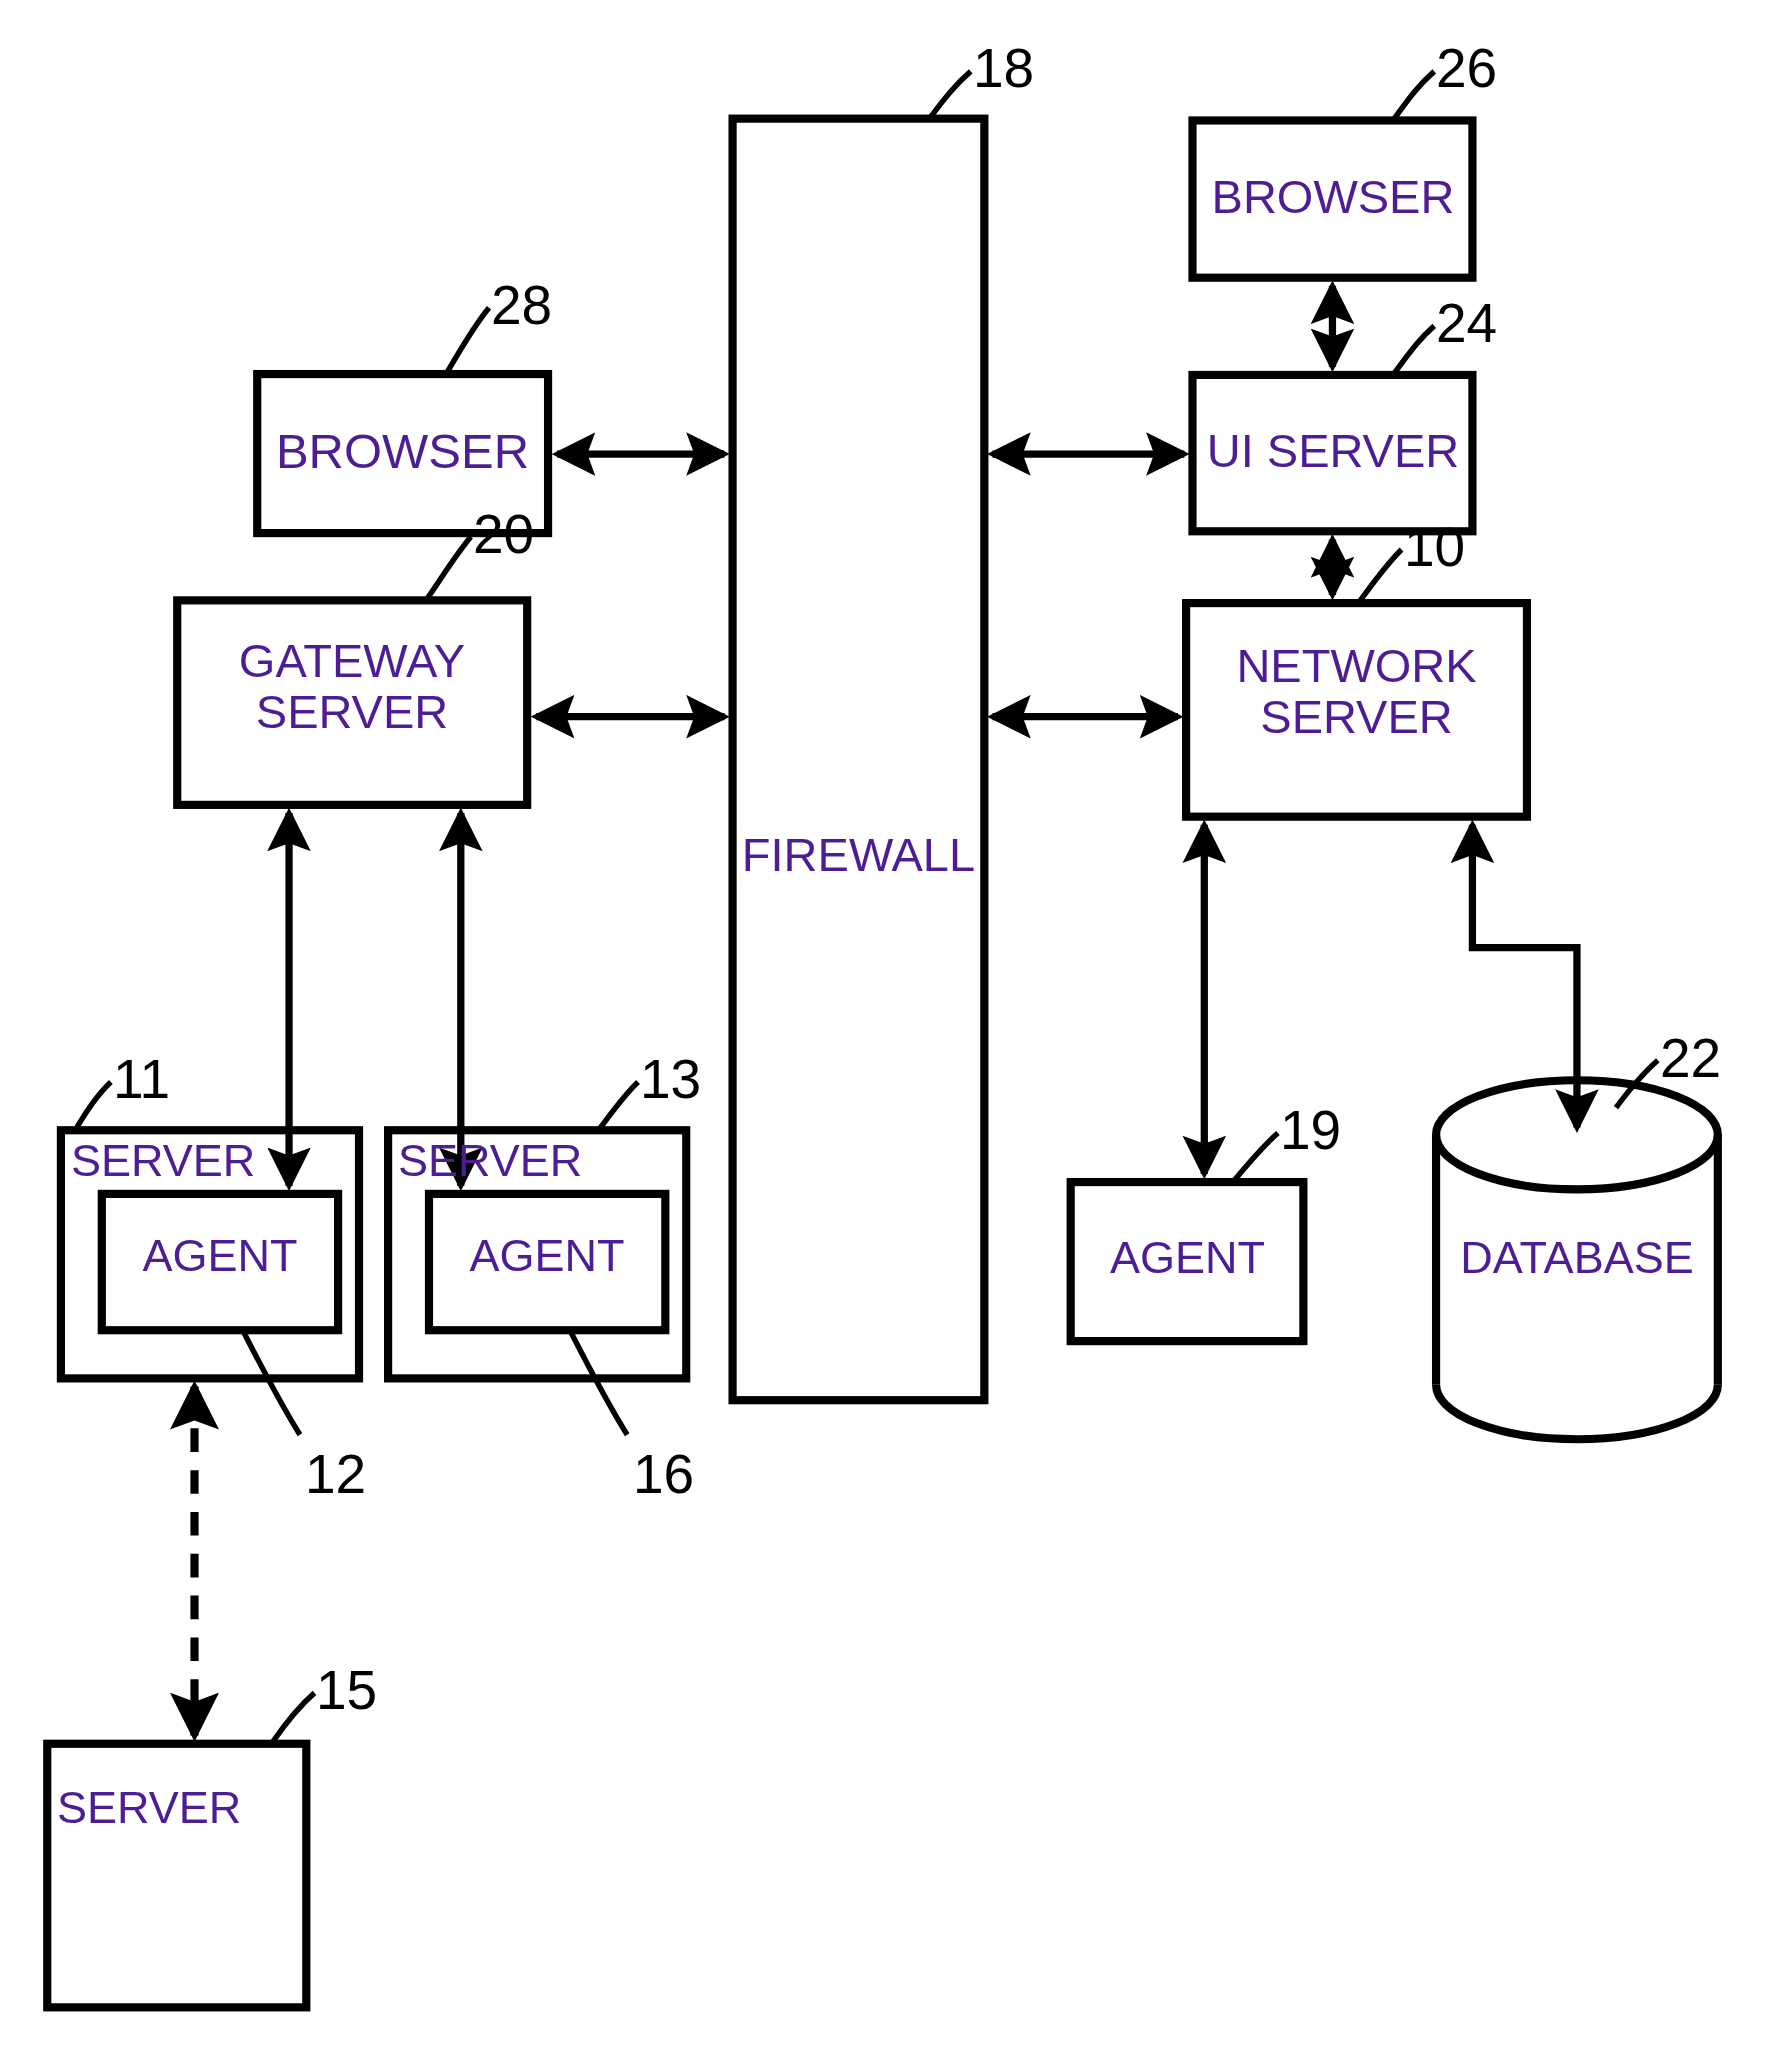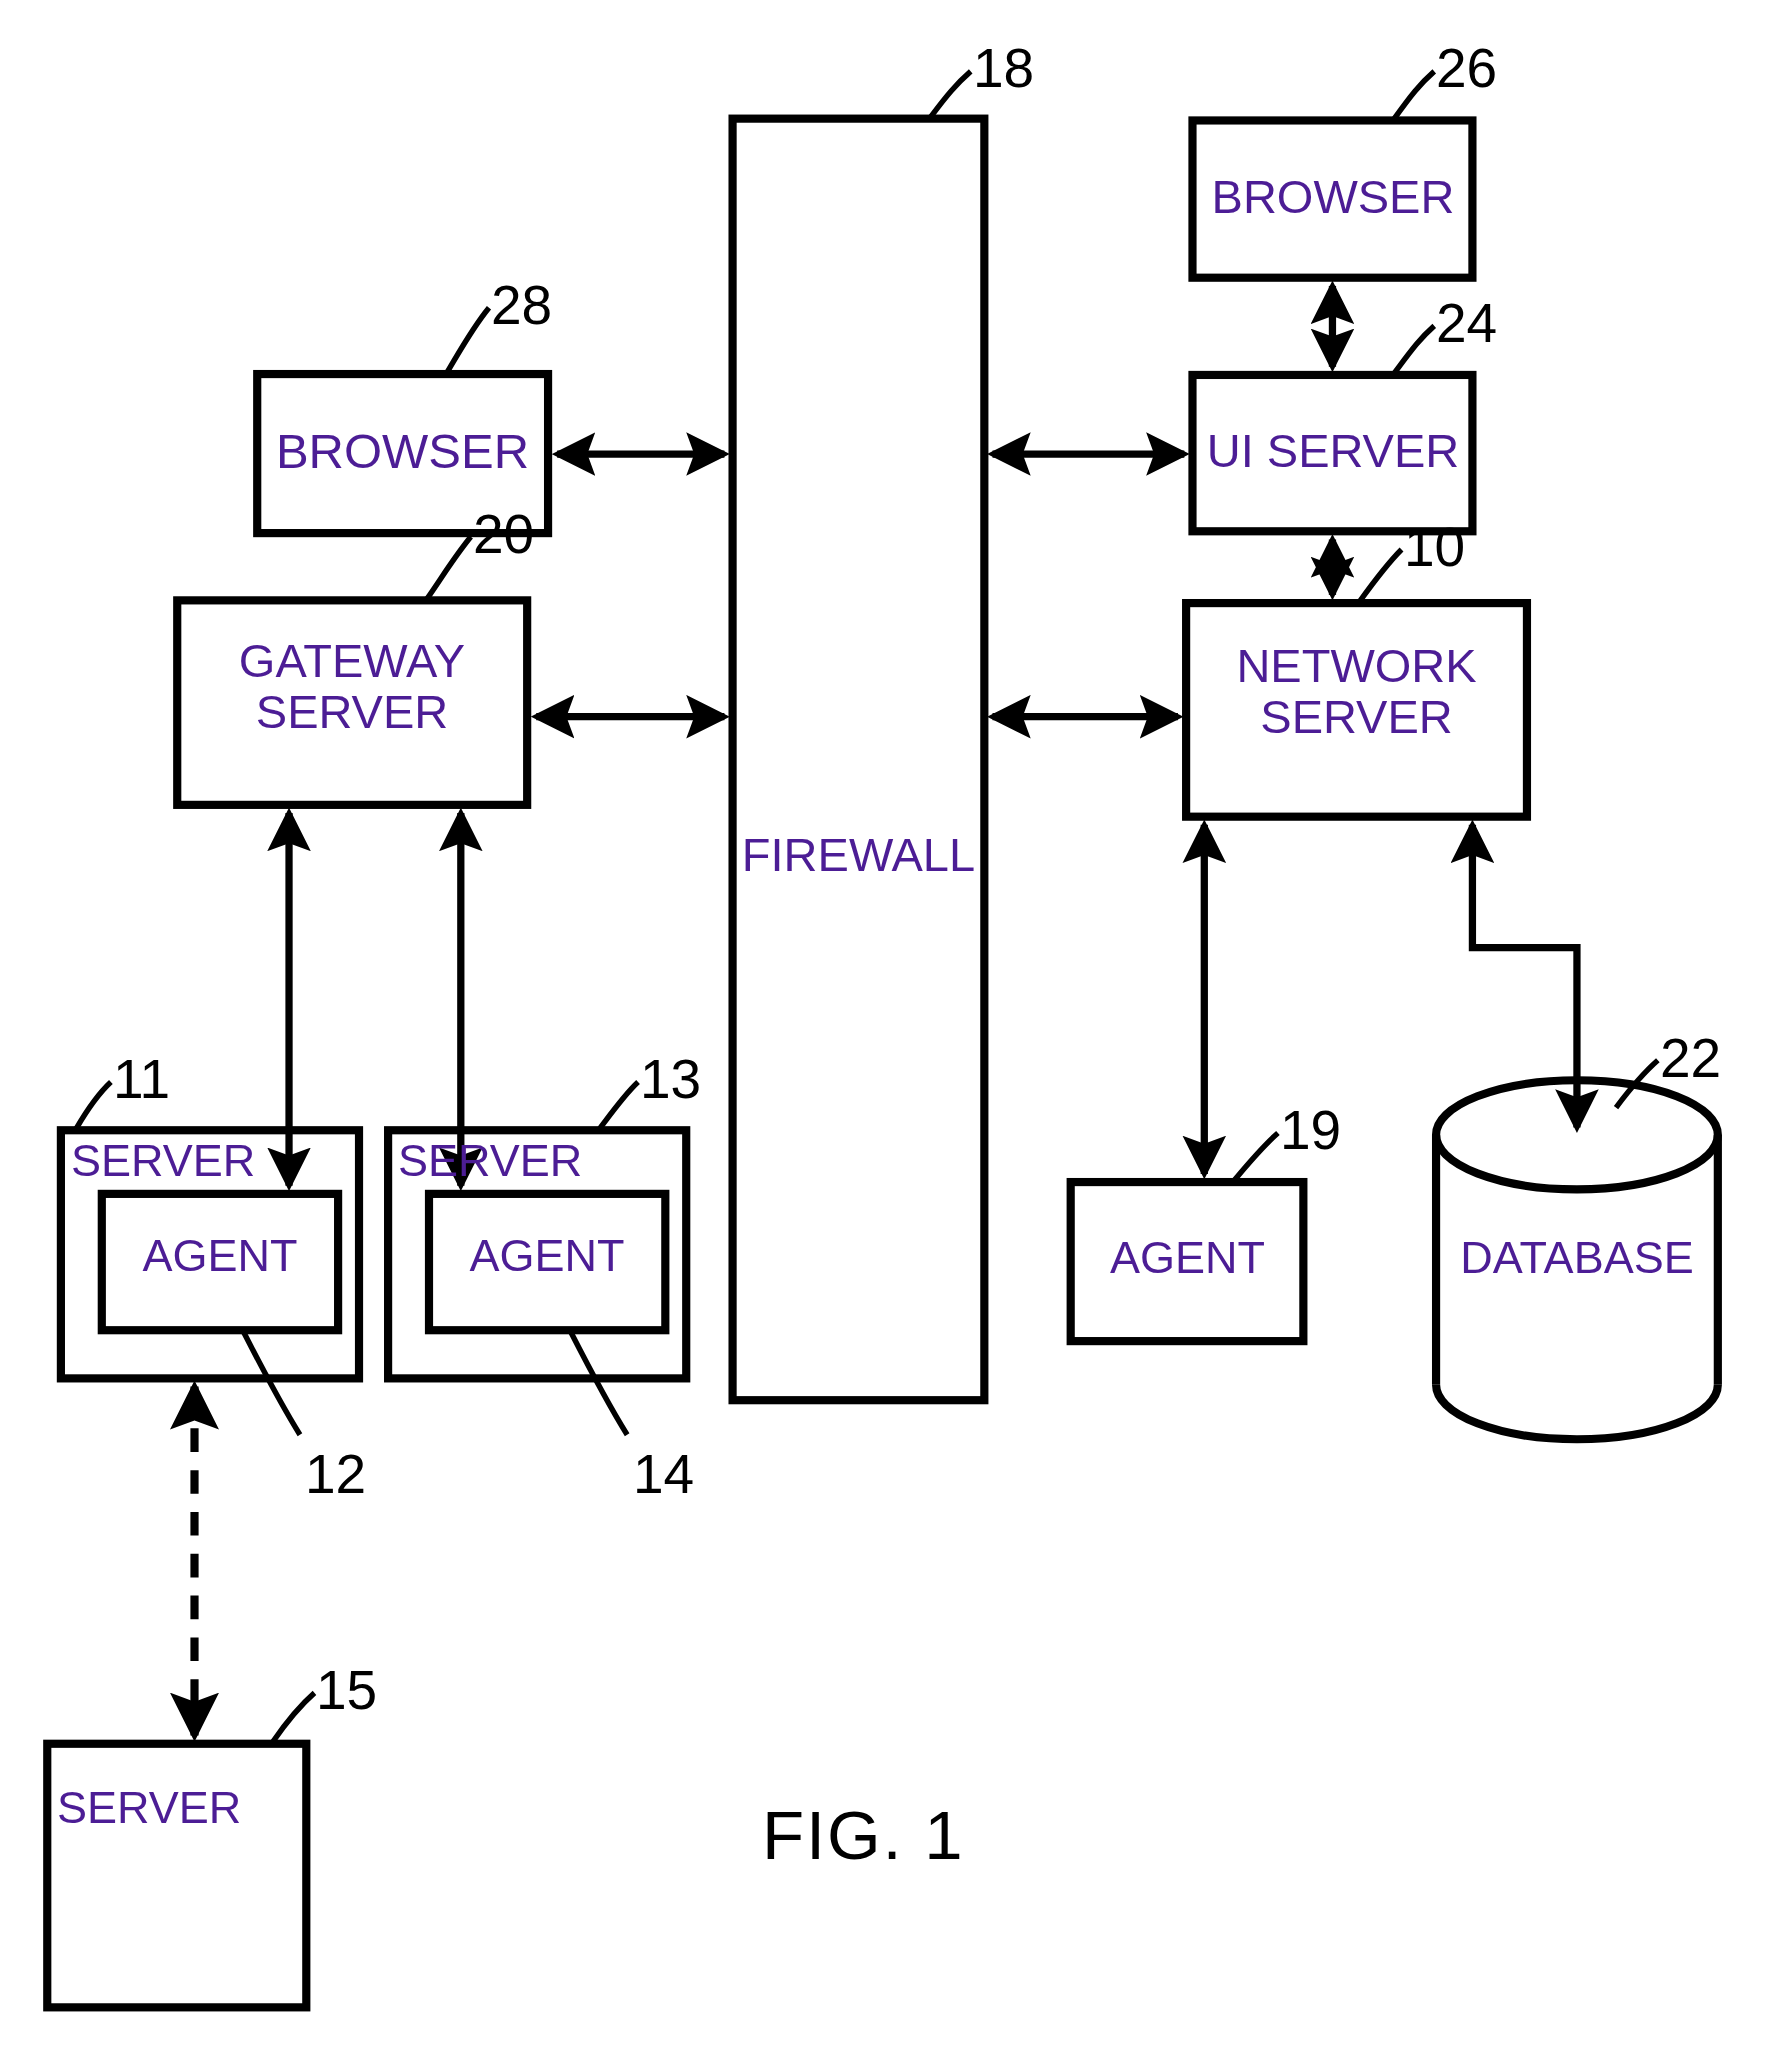--- a/index.html
+++ b/index.html
@@ -170,21 +170,20 @@
 
   <div class="ref-num" style="left:491px; top:273px;">28</div>
   <div class="ref-num" style="left:473px; top:502px;">20</div>
   <div class="ref-num" style="left:973px; top:36px;">18</div>
   <div class="ref-num" style="left:1436px; top:36px;">26</div>
   <div class="ref-num" style="left:1436px; top:291px;">24</div>
   <div class="ref-num" style="left:1404px; top:515px;">10</div>
   <div class="ref-num" style="left:113px; top:1047px;">11</div>
   <div class="ref-num" style="left:640px; top:1047px;">13</div>
   <div class="ref-num" style="left:305px; top:1442px;">12</div>
-  <div class="ref-num" style="left:633px; top:1442px;">14</div>
+  <div class="ref-num" style="left:633px; top:1442px;">16</div>
   <div class="ref-num" style="left:1280px; top:1098px;">19</div>
   <div class="ref-num" style="left:1660px; top:1026px;">22</div>
   <div class="ref-num" style="left:316px; top:1658px;">15</div>
 
-  <div class="fig-caption" style="left:762px; top:1796px;">FIG. 1</div>
 
 </div>
 
 
 </body></html>

